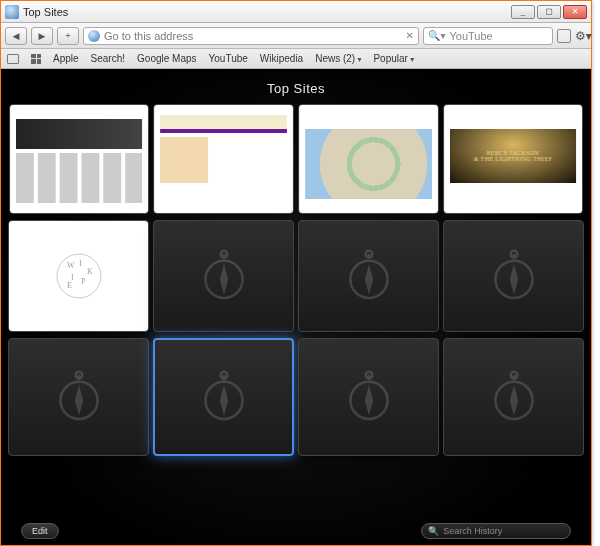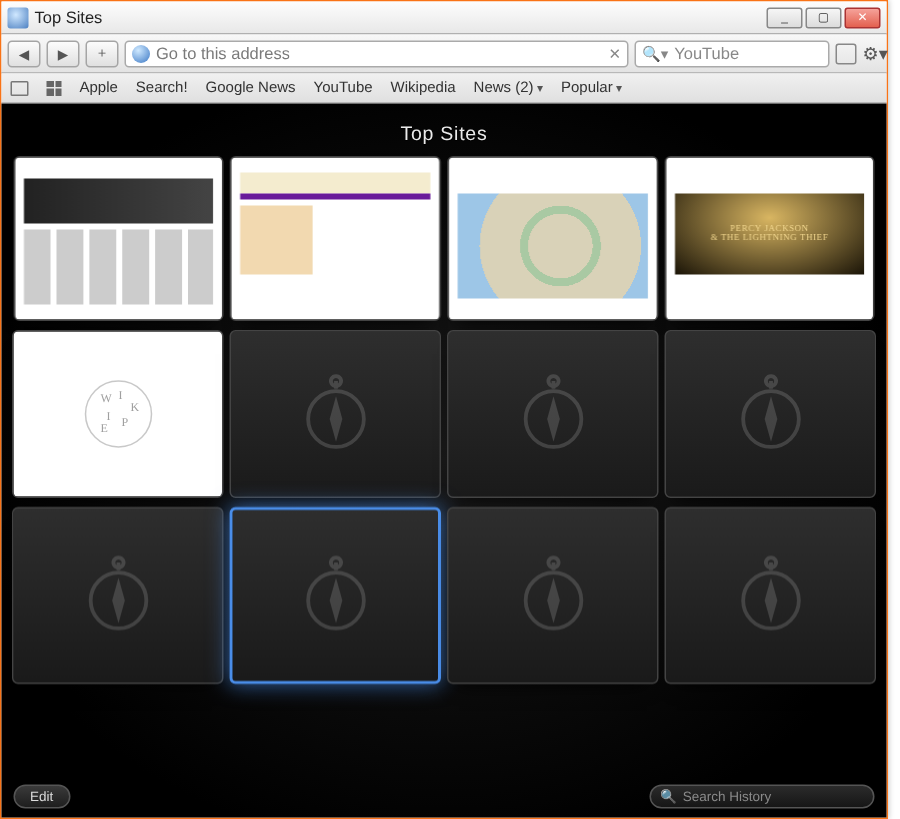--- a/index.html
+++ b/index.html
@@ -191,21 +191,21 @@
     text-shadow: 0 1px 1px #000;
     padding: 0 110px;
   }
 
   .footer {
     position:absolute;
     left:0; right:0;
     bottom: 6px;
     display:flex;
     align-items:center;
-    padding: 0 8px;
+    padding: 0 20px;
   }
   .edit-btn {
     height: 16px;
     padding: 0 10px;
     border-radius: 8px;
     border: 1px solid #555;
     background: linear-gradient(#3a3a3a,#1e1e1e);
     color:#ddd;
     font-size:9px;
     display:flex;align-items:center;
@@ -264,21 +264,21 @@
     <div class="bm-icon">
       <div class="grid-glyph">
           <span></span>
           <span></span>
           <span></span>
           <span></span>
         </div>
     </div>
     <a>Apple</a>
     <a>Search!</a>
-    <a>Google News</a>
+    <a>Google Maps</a>
     <a>YouTube</a>
     <a>Wikipedia</a>
     <a class="drop">News (2)</a>
     <a class="drop">Popular</a>
   </div>
 
   <div class="content">
     <div class="ts-title">Top Sites</div>
 
     <div class="grid">

